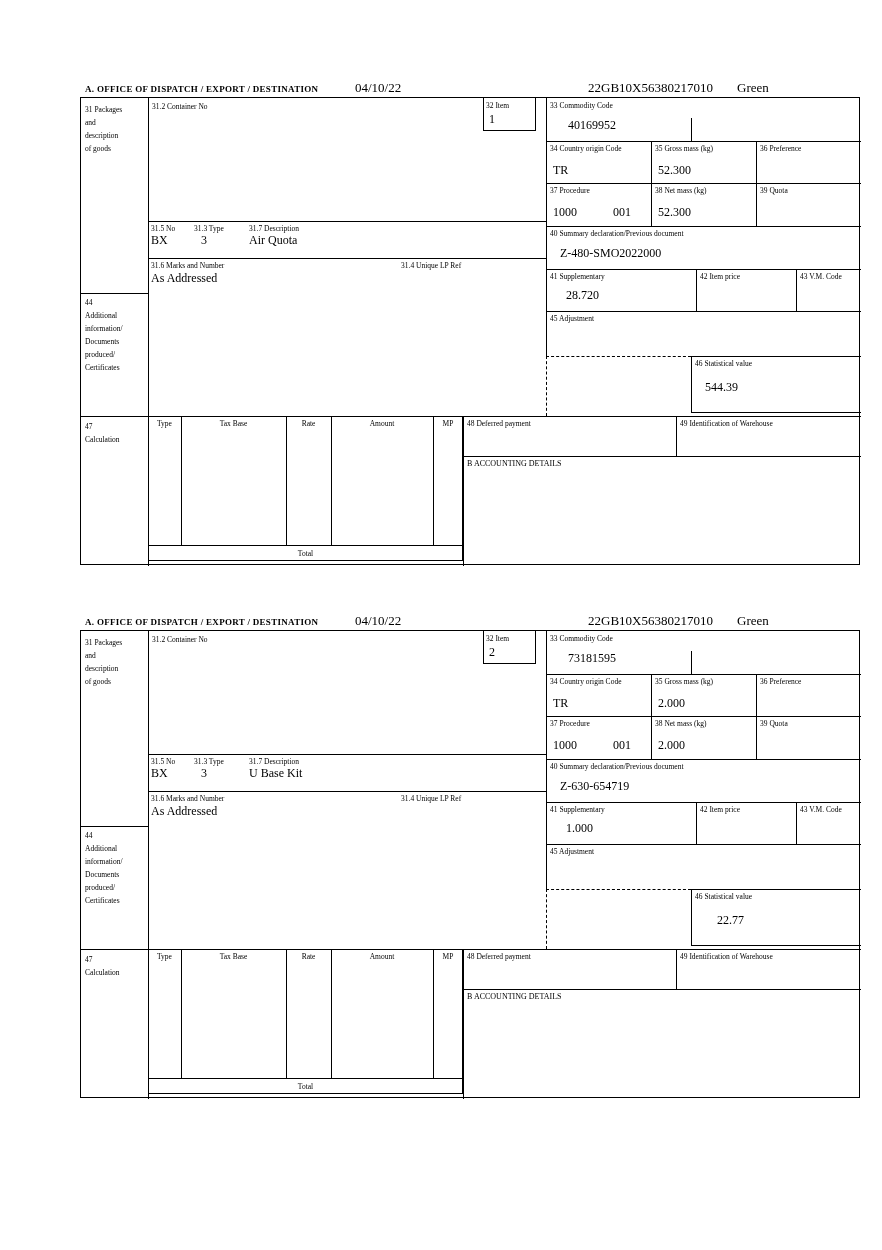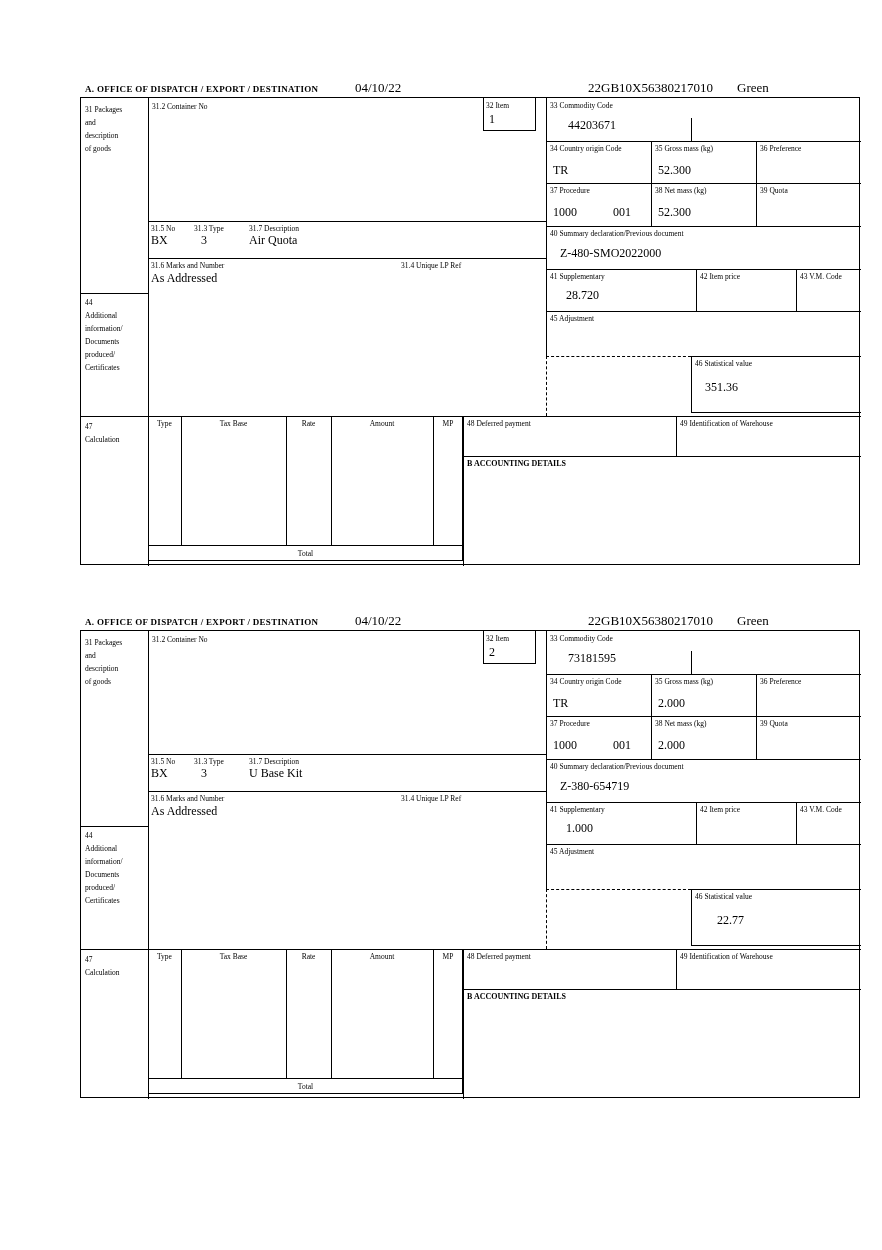--- a/index.html
+++ b/index.html
@@ -16,21 +16,21 @@
   .val { position:absolute; font-size:12px; line-height:13px; white-space:nowrap; }
   .multiline { position:absolute; font-size:7.5px; line-height:13px; white-space:pre-line; }
   .vline { position:absolute; width:0; border-left:1px solid #000; }
   .hline { position:absolute; height:0; border-top:1px solid #000; }
   .vdash { border-left-style:dashed; }
   .hdash { border-top-style:dashed; }
   .box32 { position:absolute; border:1px solid #000; border-top:none; }
   .b46box { position:absolute; border:1px solid #000; border-right:none; }
   .table47 { position:absolute; border:1px solid #000; }
   .center { text-align:center; white-space:nowrap; }
-  .bold { font-weight:bold; }
+  .bold { font-weight:normal; }
 </style>
 </head>
 <body>
 
 <div class="section" id="section-0" style="top:80px">
   <div class="hdr-label" style="left:5px;top:4px">A.  OFFICE OF DISPATCH / EXPORT / DESTINATION</div>
   <div class="hdr-val" style="left:275px;top:0">04/10/22</div>
   <div class="hdr-val" style="left:508px;top:0">22GB10X56380217010</div>
   <div class="hdr-val" style="left:657px;top:0">Green</div>
 
@@ -52,21 +52,21 @@
 Calculation</div>
 
     <div class="lbl" style="left:71px;top:4px">31.2 Container No</div>
     <div class="box32" style="left:402px;top:0;width:53px;height:33px"></div>
     <div class="lbl" style="left:405px;top:3px">32 Item</div>
     <div class="val" style="left:408px;top:15px">1</div>
 
     <div class="vline" style="left:465px;top:0;height:258px"></div>
     <div class="vline vdash" style="left:465px;top:258px;height:60px"></div>
     <div class="lbl" style="left:469px;top:3px">33 Commodity Code</div>
-    <div class="val" style="left:487px;top:21px">44203671</div>
+    <div class="val" style="left:487px;top:21px">40169952</div>
     <div class="vline" style="left:610px;top:20px;height:23px"></div>
     <div class="hline" style="left:465px;top:43px;width:315px"></div>
     <div class="vline" style="left:570px;top:43px;height:85px"></div>
     <div class="vline" style="left:675px;top:43px;height:85px"></div>
     <div class="lbl" style="left:469px;top:46px">34 Country origin Code</div>
     <div class="lbl" style="left:574px;top:46px">35 Gross mass (kg)</div>
     <div class="lbl" style="left:679px;top:46px">36 Preference</div>
     <div class="val" style="left:472px;top:66px">TR</div>
     <div class="val" style="left:577px;top:66px">52.300</div>
     <div class="hline" style="left:465px;top:85px;width:315px"></div>
@@ -84,21 +84,21 @@
     <div class="vline" style="left:715px;top:171px;height:42px"></div>
     <div class="lbl" style="left:469px;top:174px">41 Supplementary</div>
     <div class="lbl" style="left:619px;top:174px">42 Item price</div>
     <div class="lbl" style="left:719px;top:174px">43 V.M. Code</div>
     <div class="val" style="left:485px;top:191px">28.720</div>
     <div class="hline" style="left:465px;top:213px;width:315px"></div>
     <div class="lbl" style="left:469px;top:216px">45 Adjustment</div>
     <div class="hline hdash" style="left:465px;top:258px;width:145px"></div>
     <div class="b46box" style="left:610px;top:258px;width:170px;height:57px"></div>
     <div class="lbl" style="left:614px;top:261px">46 Statistical value</div>
-    <div class="val" style="left:624px;top:283px">351.36</div>
+    <div class="val" style="left:624px;top:283px">544.39</div>
 
     <div class="hline" style="left:67px;top:123px;width:398px"></div>
     <div class="lbl" style="left:70px;top:126px">31.5 No</div>
     <div class="lbl" style="left:113px;top:126px">31.3 Type</div>
     <div class="lbl" style="left:168px;top:126px">31.7 Description</div>
     <div class="val" style="left:70px;top:136px">BX</div>
     <div class="val" style="left:120px;top:136px">3</div>
     <div class="val" style="left:168px;top:136px">Air Quota</div>
     <div class="hline" style="left:67px;top:160px;width:398px"></div>
     <div class="lbl" style="left:70px;top:163px">31.6 Marks and Number</div>
@@ -169,21 +169,21 @@
     <div class="val" style="left:577px;top:66px">2.000</div>
     <div class="hline" style="left:465px;top:85px;width:315px"></div>
     <div class="lbl" style="left:469px;top:88px">37 Procedure</div>
     <div class="lbl" style="left:574px;top:88px">38 Net mass (kg)</div>
     <div class="lbl" style="left:679px;top:88px">39 Quota</div>
     <div class="val" style="left:472px;top:108px">1000</div>
     <div class="val" style="left:532px;top:108px">001</div>
     <div class="val" style="left:577px;top:108px">2.000</div>
     <div class="hline" style="left:465px;top:128px;width:315px"></div>
     <div class="lbl" style="left:469px;top:131px">40 Summary declaration/Previous document</div>
-    <div class="val" style="left:479px;top:149px">Z-380-654719</div>
+    <div class="val" style="left:479px;top:149px">Z-630-654719</div>
     <div class="hline" style="left:465px;top:171px;width:315px"></div>
     <div class="vline" style="left:615px;top:171px;height:42px"></div>
     <div class="vline" style="left:715px;top:171px;height:42px"></div>
     <div class="lbl" style="left:469px;top:174px">41 Supplementary</div>
     <div class="lbl" style="left:619px;top:174px">42 Item price</div>
     <div class="lbl" style="left:719px;top:174px">43 V.M. Code</div>
     <div class="val" style="left:485px;top:191px">1.000</div>
     <div class="hline" style="left:465px;top:213px;width:315px"></div>
     <div class="lbl" style="left:469px;top:216px">45 Adjustment</div>
     <div class="hline hdash" style="left:465px;top:258px;width:145px"></div>

